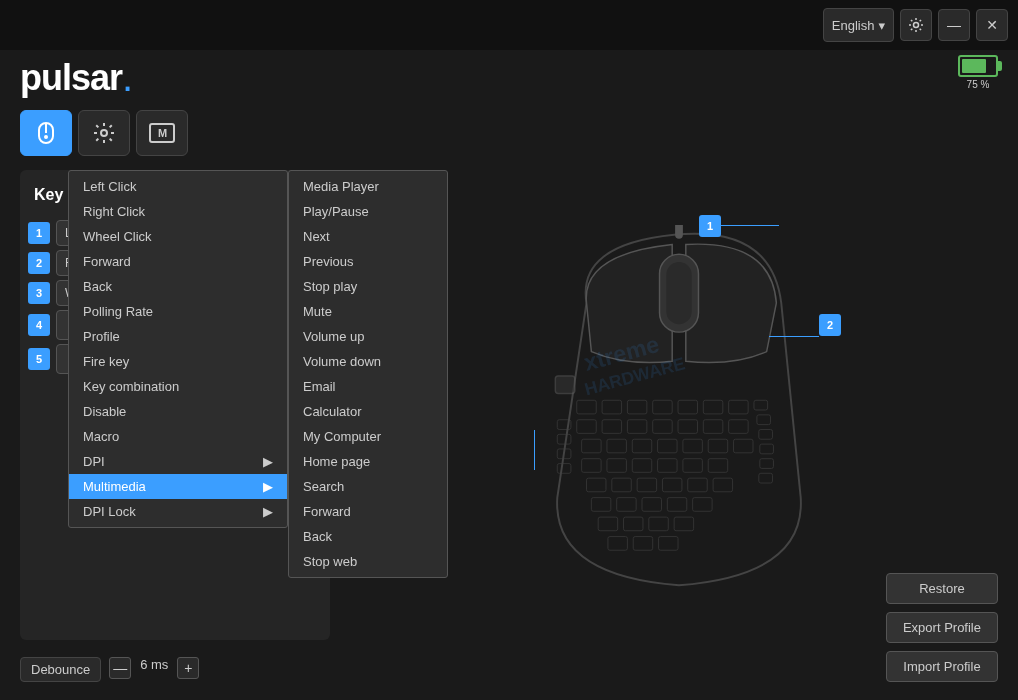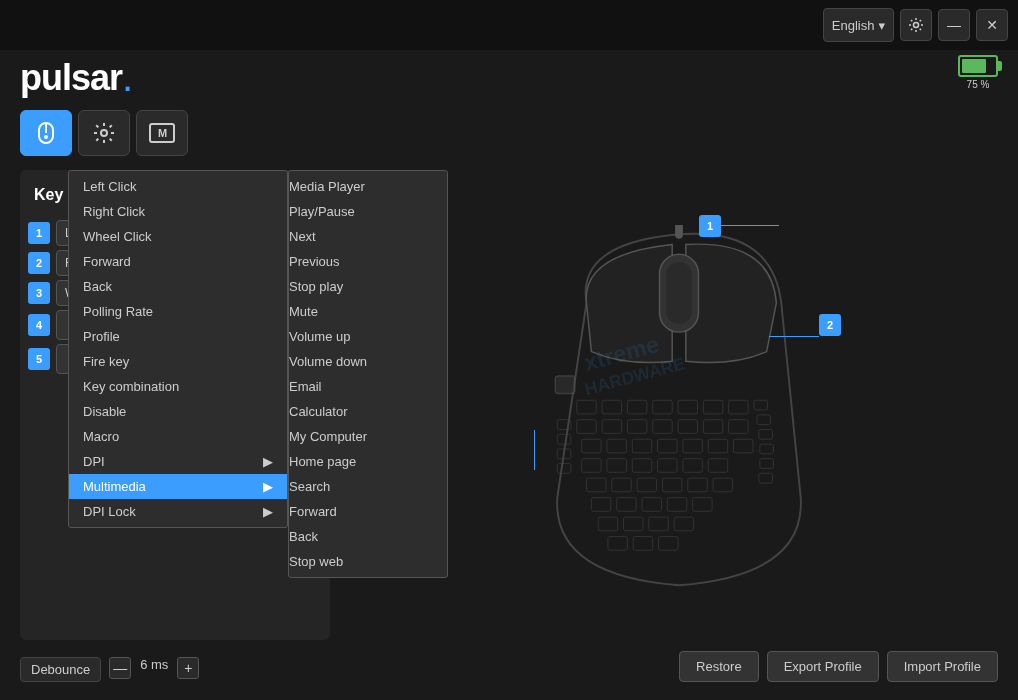--- a/index.html
+++ b/index.html
@@ -251,21 +251,21 @@
       left: 288px;
       width: 160px;
       background: #2d2d2d;
       border: 1px solid #555;
       border-radius: 3px;
       z-index: 101;
       padding: 3px 0;
     }
 
     .sub-menu-item {
-      padding: 5px 0;
+      padding: 5px 14px;
       font-size: 13px;
       color: #ccc;
       cursor: pointer;
     }
 
     
     #debounce-bar {
       position: absolute;
       bottom: 18px; left: 20px;
       display: flex;
@@ -298,20 +298,21 @@
       min-width: 30px;
       text-align: center;
     }
 
     
     #bottom-buttons {
       position: absolute;
       bottom: 18px; right: 20px;
       display: flex;
       gap: 8px;
+      flex-direction: column;
     }
     .action-btn {
       padding: 7px 16px;
       background: #333;
       border: 1px solid #555;
       border-radius: 4px;
       color: #ccc;
       font-size: 13px;
       cursor: pointer;
     }

